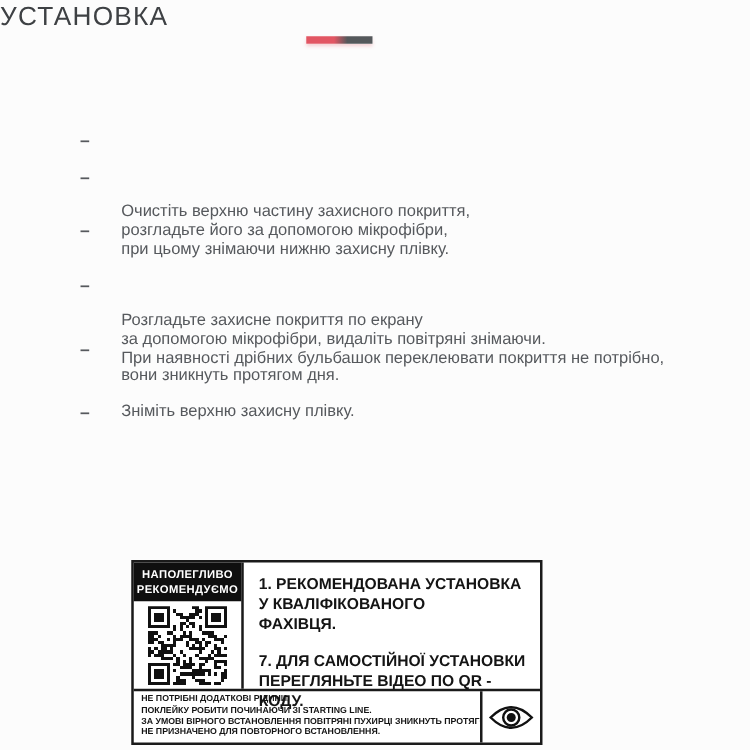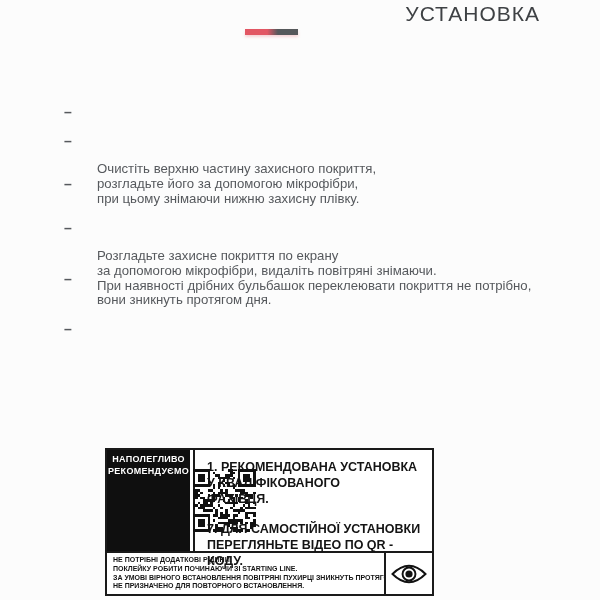--- a/index.html
+++ b/index.html
@@ -11,21 +11,21 @@
   }
   .page {
     position: relative;
     width: 600px; height: 600px;
     overflow: hidden;
     background: #fcfcfc;
   }
   .title {
     position: absolute;
     top: 2px; left: 0; width: 540px;
-    text-align: right;
+    text-align: left;
     font-size: 21px;
     font-weight: 500;
     letter-spacing: 1px;
     color: #3e4144;
   }
   .divider {
     position: absolute;
     top: 29px; left: 245px;
     width: 53px; height: 6px;
     background: linear-gradient(to right, #e25663 0%, #e25663 42%, #55585b 62%, #55585b 100%);
@@ -68,20 +68,21 @@
     flex: 1;
     display: flex;
     border-bottom: 2px solid #1a1a1a;
     min-height: 0;
   }
   .box-left {
     flex: none;
     width: 86px;
     border-right: 2px solid #1a1a1a;
     display: flex;
+    flex-direction: column;
   }
   .box-header {
     background: #0f0f0f;
     color: #ffffff;
     font-size: 9px;
     font-weight: 700;
     letter-spacing: 0.3px;
     text-align: center;
     line-height: 11.5px;
     padding: 4px 1px;
@@ -170,20 +171,21 @@
     </div>
     <div class="item">
       <span class="dash">–</span>
       <span class="item-text">Розгладьте захисне покриття по екрану
 за допомогою мікрофібри, видаліть повітряні знімаючи.
 При наявності дрібних бульбашок переклеювати покриття не потрібно,
 вони зникнуть протягом дня.</span>
     </div>
     <div class="item">
       <span class="dash">–</span>
+      <span class="item-text">Зніміть верхню захисну плівку.</span>
     </div>
   </div>
 
   <div class="rec-box">
     <div class="box-top">
       <div class="box-left">
         <div class="box-header">НАПОЛЕГЛИВО
 РЕКОМЕНДУЄМО</div>
         <div class="qr-wrap">
           <svg viewBox="0 0 25 25" shape-rendering="crispEdges" aria-hidden="true">

